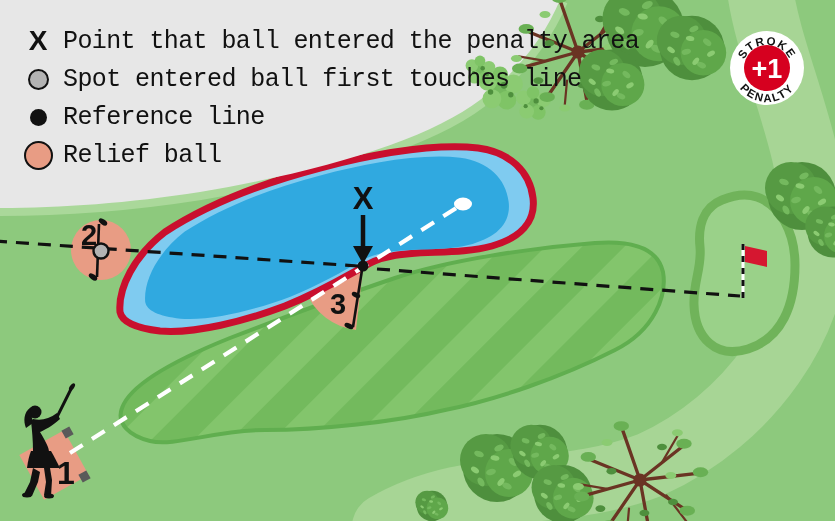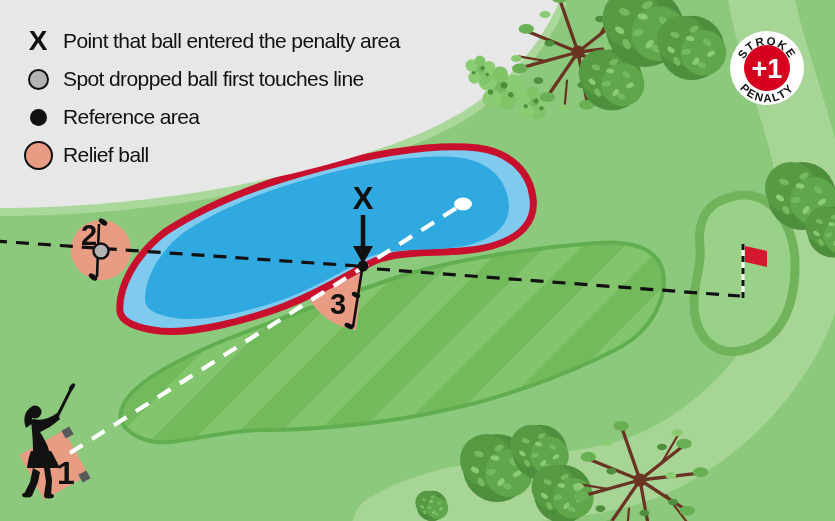--- a/index.html
+++ b/index.html
@@ -5,21 +5,21 @@
   html,body{margin:0;padding:0;background:#cfcfcf;}
   .stage{position:relative;width:835px;height:521px;overflow:hidden;background:#8dc97d;
          font-family:"Liberation Sans",sans-serif;}
   .stage svg.scene{position:absolute;left:0;top:0;width:835px;height:521px;display:block;}
   svg text{font-family:"Liberation Sans",sans-serif;}
 
   
   .legend{position:absolute;left:20px;top:22px;width:520px;}
   .legend-row{display:flex;align-items:center;height:38px;}
   .legend-sym{width:36px;display:flex;justify-content:center;align-items:center;flex:0 0 36px;}
-  .legend-label{font-size:21px;letter-spacing:-0.6px;color:#111;white-space:nowrap;padding-left:7px;}
+  .legend-label{font-size:25px;letter-spacing:-0.6px;color:#111;white-space:nowrap;padding-left:7px;font-family:Liberation Mono, monospace;}
   .sym-x{font-size:28px;font-weight:bold;color:#111;line-height:1;}
   .dot{border-radius:50%;box-sizing:border-box;}
   .dot-gray{width:21px;height:21px;background:#b3b3b3;border:2.5px solid #111;}
   .dot-black{width:17px;height:17px;background:#111;}
   .dot-salmon{width:29px;height:29px;background:#e89c84;border:2px solid #111;}
 </style>
 </head>
 <body>
 
 <div class="stage">
@@ -254,27 +254,27 @@
   <div class="legend-row">
     <span class="legend-sym">
       <span class="sym-x">X</span>
     </span>
     <span class="legend-label">Point that ball entered the penalty area</span>
   </div>
   <div class="legend-row">
     <span class="legend-sym">
       <span class="dot dot-gray"></span>
     </span>
-    <span class="legend-label">Spot dropped ball first touches line</span>
+    <span class="legend-label">Spot entered ball first touches line</span>
   </div>
   <div class="legend-row">
     <span class="legend-sym">
       <span class="dot dot-black"></span>
     </span>
-    <span class="legend-label">Reference area</span>
+    <span class="legend-label">Reference line</span>
   </div>
   <div class="legend-row">
     <span class="legend-sym">
       <span class="dot dot-salmon"></span>
     </span>
     <span class="legend-label">Relief ball</span>
   </div>
 </div>
 
 </div>

